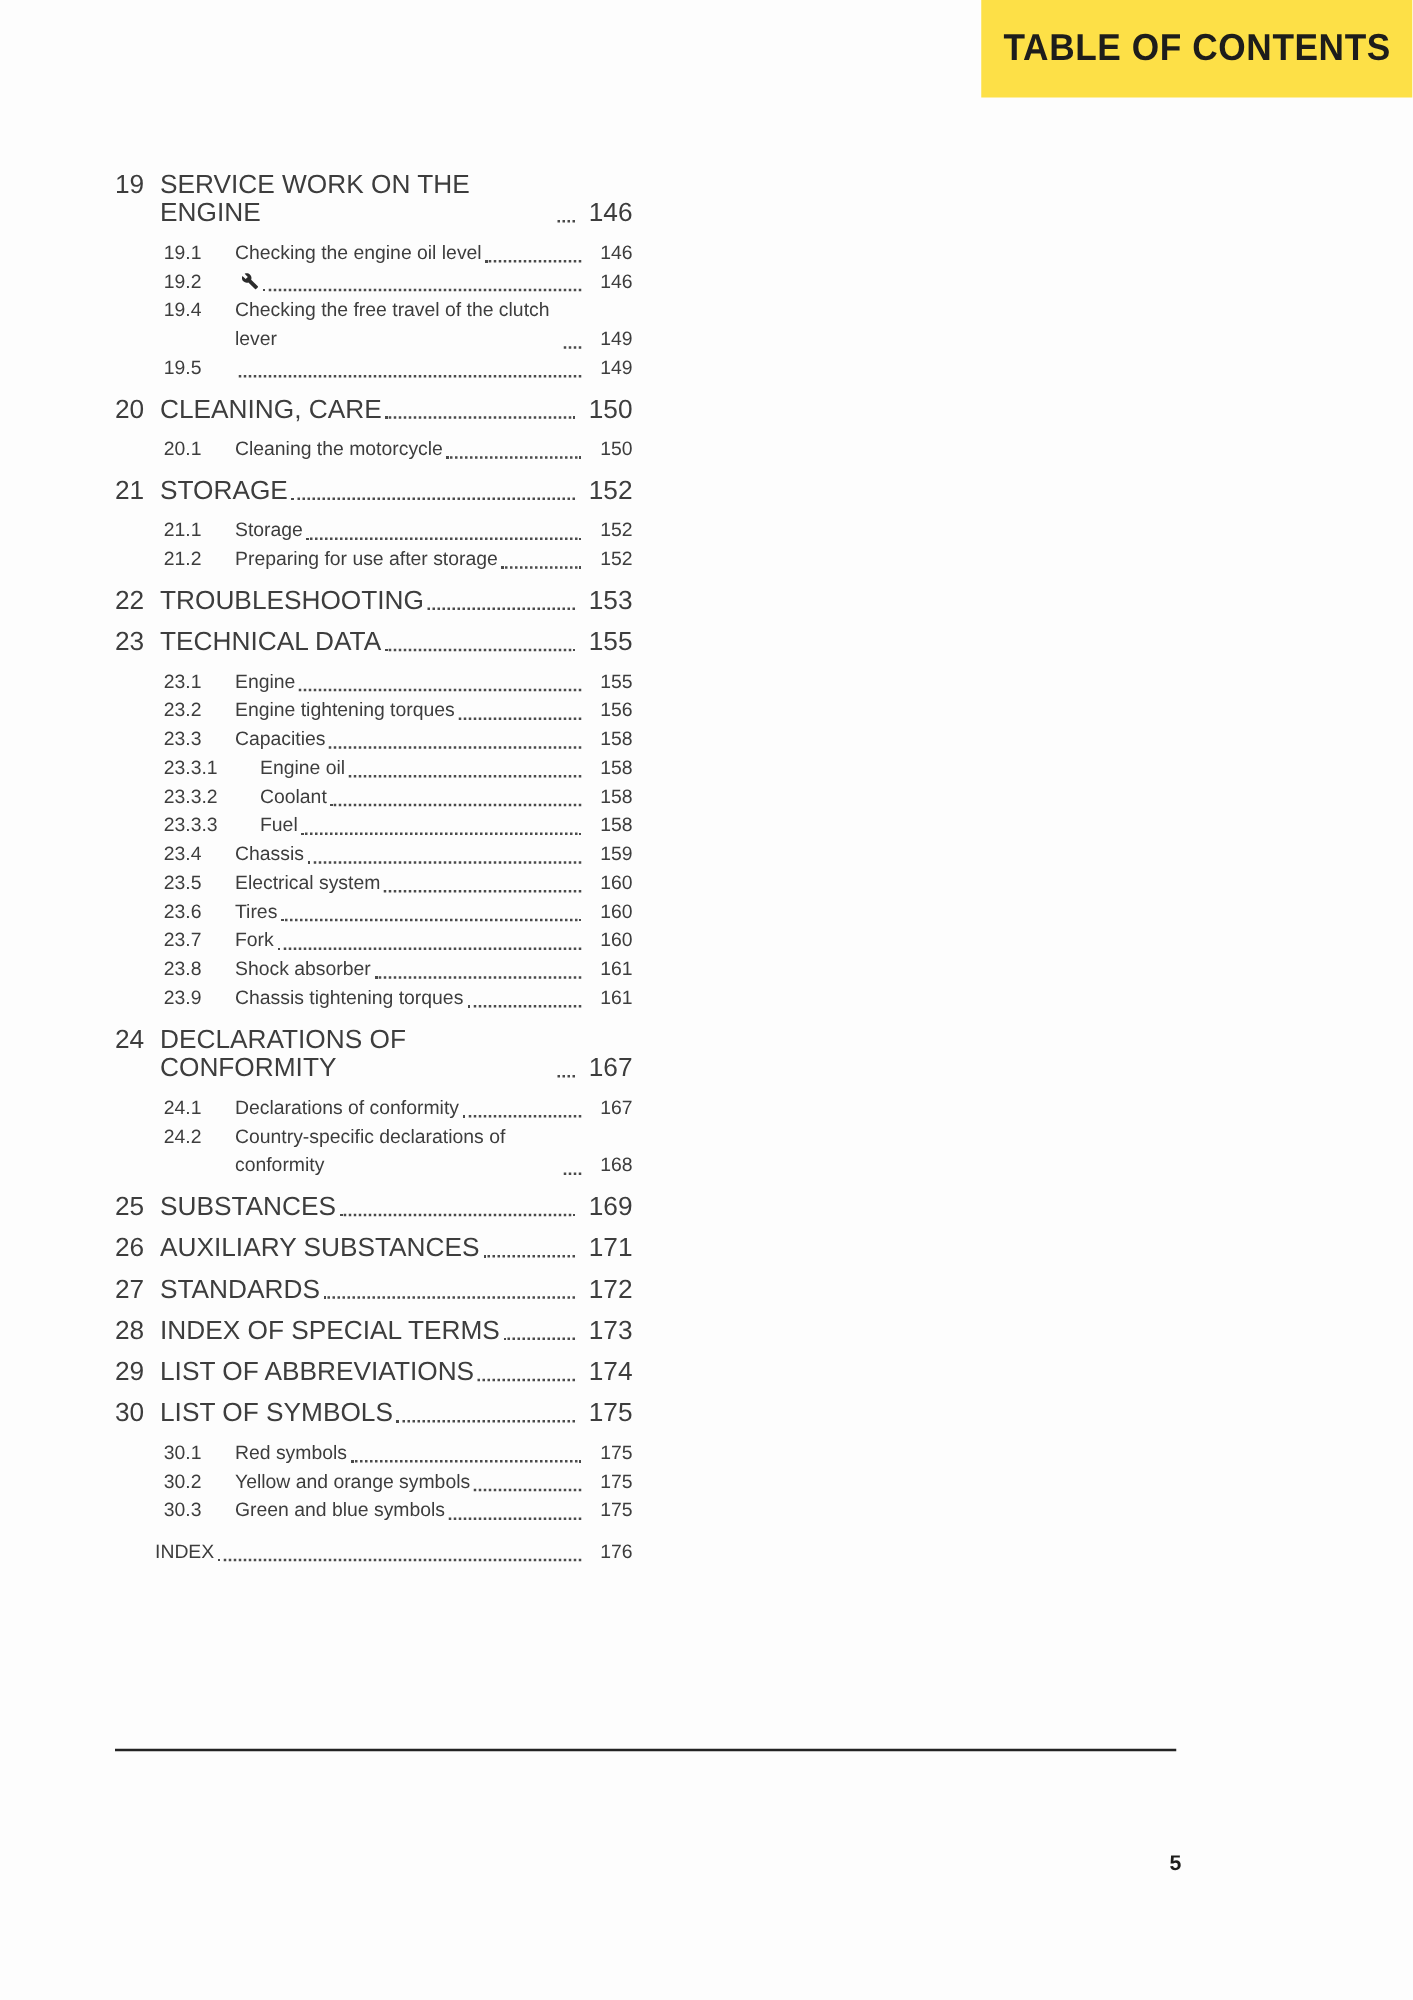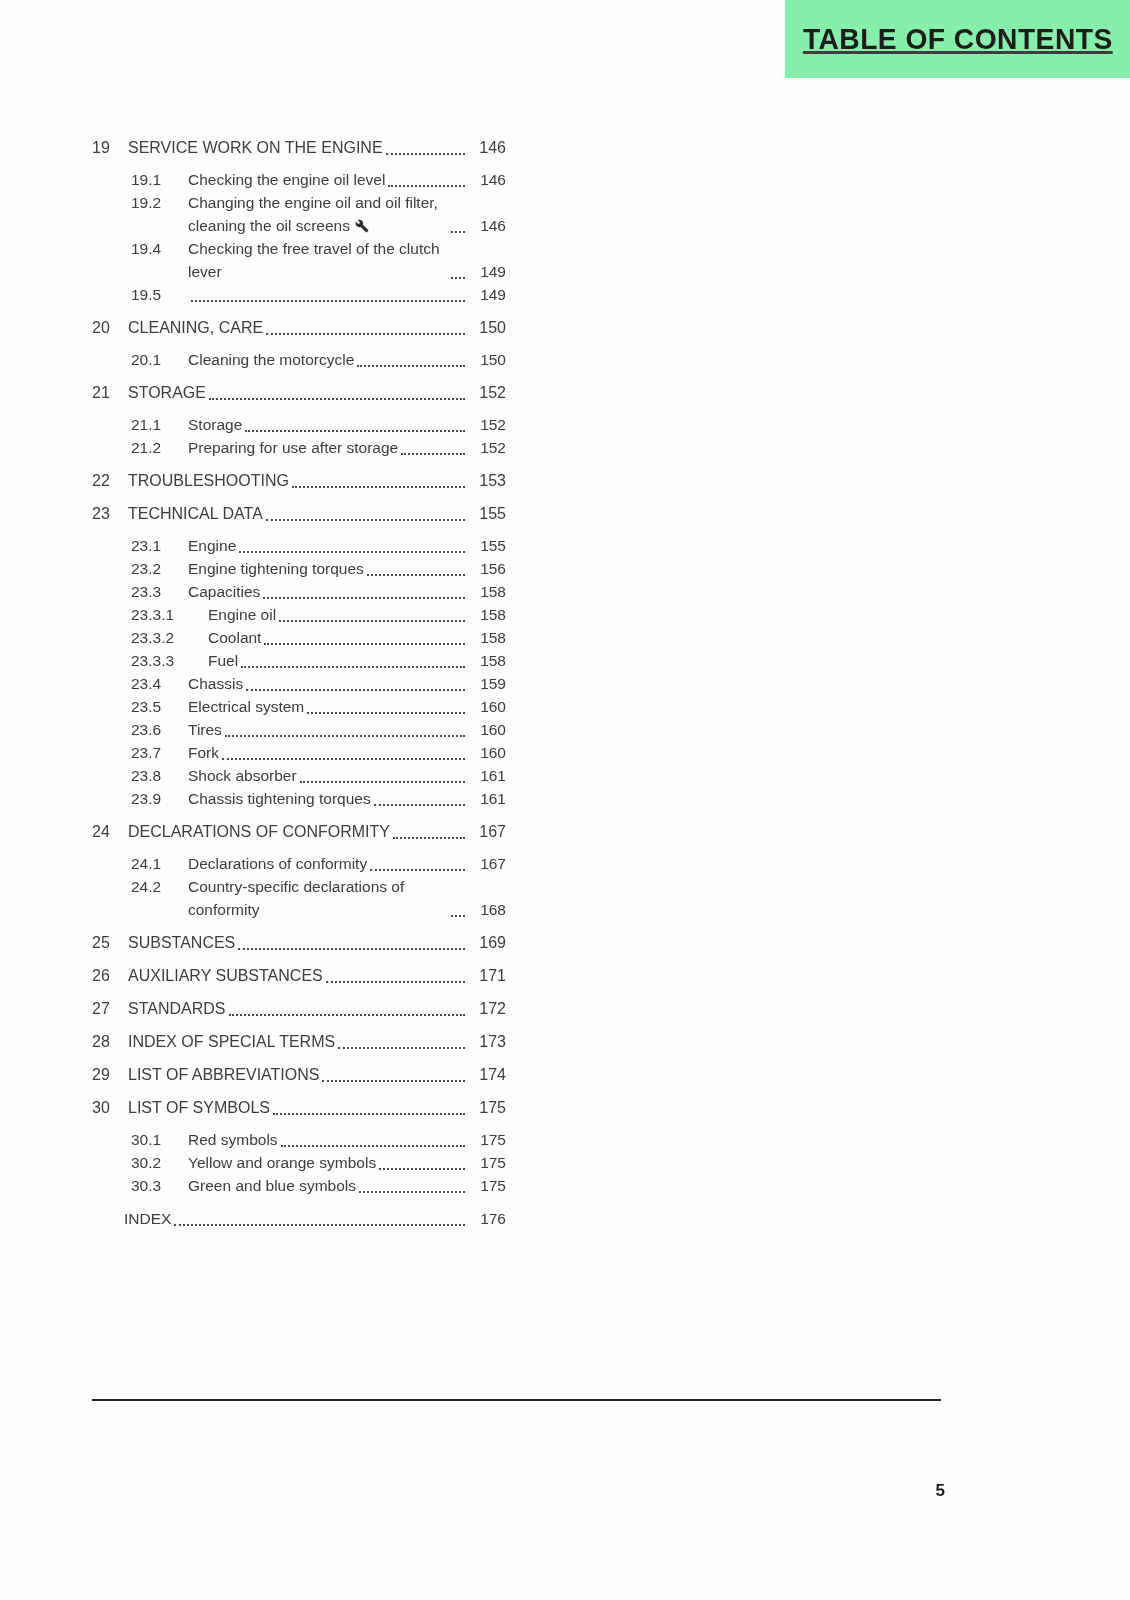--- a/index.html
+++ b/index.html
@@ -8,35 +8,35 @@
     position:relative;
     background:#fdfdfd;
     font-family:"Liberation Sans", sans-serif;
     color:#3d3d3d;
     overflow:hidden;
   }
 
   
   .toc-band {
     position:absolute; left:785px; top:0; width:345px; height:78px;
-    background:#86efac;
-    display:flex; align-items:center; justify-content:center;text-decoration:underline;
+    background:#fde047;
+    display:flex; align-items:center; justify-content:center;
   }
   .toc-band h1 {
     font-size:30px; font-weight:bold; color:#1d1d1b;
     letter-spacing:0.5px; transform:scaleX(0.94); white-space:nowrap;
   }
 
   
   .toc {
     position:absolute; left:92px; top:126px; width:414px;
     font-size:15.5px; line-height:23px;
   }
   .row { display:flex; align-items:flex-start; }
-  .row.lvl1 { margin:10px 0 9px; font-size:16px; }
+  .row.lvl1 { margin:10px 0 9px; font-size:21px; }
   .row.lvl0 { margin-top:10px;margin-left:32px; }
   .num { flex:0 0 auto; }
   .lvl1 .num { width:36px; }
   .lvl2, .lvl3 { padding-left:39px; }
   .lvl2 .num { width:57px; }
   .lvl3 .num { width:77px; }
 
   .entry { flex:1 1 auto; display:flex; align-items:flex-end; min-width:0; }
   .title { flex:0 1 auto; }
   .dots {
@@ -78,21 +78,21 @@
       <span class="num">19.1</span>
       <span class="entry">
         <span class="title"><span>Checking the engine oil level</span></span>
         <span class="dots"></span>
         <span class="page">146</span>
       </span>
     </div>
     <div class="row lvl2">
       <span class="num">19.2</span>
       <span class="entry">
-        <span class="title"><span>Changing the engine oil and oil filter, cleaning the oil screens</span><svg class="wrench" viewBox="0 0 24 24" aria-hidden="true">
+        <span class="title"><svg class="wrench" viewBox="0 0 24 24" aria-hidden="true">
             <path fill="#2b2b2b" d="M22.7 19l-9.1-9.1c.9-2.3.4-5-1.5-6.9-2-2-5-2.4-7.4-1.3L9 6 6 9 1.6 4.7C.4 7.1.9 10.1 2.9 12.1c1.9 1.9 4.6 2.4 6.9 1.5l9.1 9.1c.4.4 1 .4 1.4 0l2.3-2.3c.5-.4.5-1.1.1-1.4z"></path>
           </svg></span>
         <span class="dots"></span>
         <span class="page">146</span>
       </span>
     </div>
     <div class="row lvl2">
       <span class="num">19.4</span>
       <span class="entry">
         <span class="title"><span>Checking the free travel of the clutch lever</span></span>

